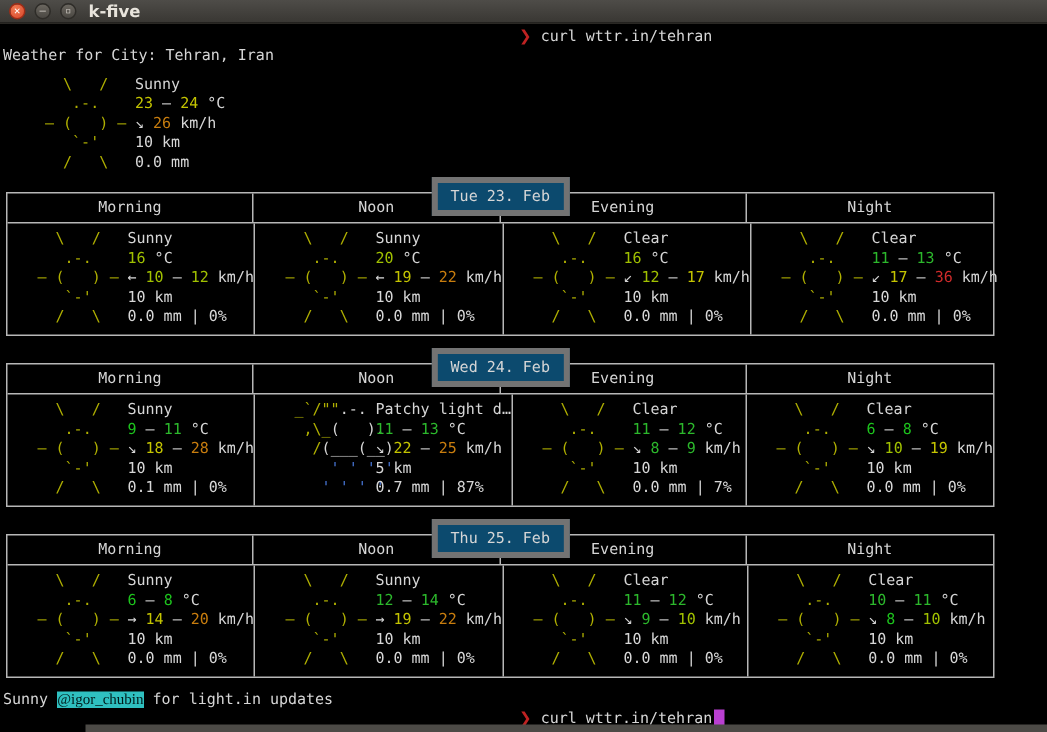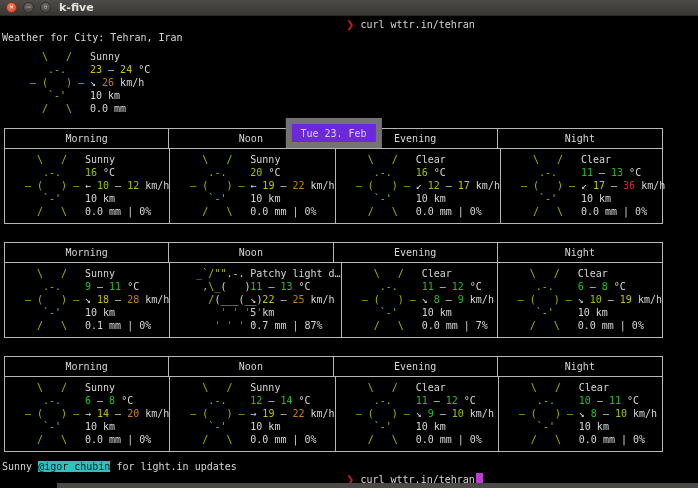--- a/index.html
+++ b/index.html
@@ -26,33 +26,33 @@
 
   
   .current { display:flex; margin-top:6px; height:65px; }
   .cicon { width:60px; flex:0 0 60px; white-space:pre; }
   .current .cicon { margin-left:28px; }
   .ctext { white-space:pre; }
 
   
   .day { position:relative; border:1px solid #b7b7b7; margin-left:2px; width:659px; background:#000; }
   .day-1 { margin-top:13px; } .day-2, .day-3 { margin-top:18px; }
-  .datebox { position:absolute; top:-11px; left:50%; transform:translateX(-50%); background:#6d28d9;
-             border:6px solid #737373; padding:3px 9px 2px 9px; white-space:pre; z-index:2; color:#d6d6d6; }
+  .datebox { position:absolute; top:-11px; left:50%; transform:translateX(-50%); background:#0c4a6e;
+             border:4px solid #737373; padding:3px 9px 2px 9px; white-space:pre; z-index:2; color:#d6d6d6; }
   .hrow { display:grid; grid-template-columns:repeat(4,1fr); border-bottom:1px solid #b7b7b7; }
   .hcell { text-align:center; padding:3px 0; border-right:1px solid #b7b7b7; }
   .hcell:last-child { border-right:none; }
   .brow { display:grid; grid-template-columns:repeat(4,1fr); }
   .cell { display:flex; border-right:1px solid #b7b7b7; height:74px; padding-top:4px; }
   .cell:last-child { border-right:none; }
   .cell .cicon { margin-left:20px; }
 
   
   .followline { margin-top:8px; }
-  .handle { background:#2fc0c0; color:#001a1a; }
+  .handle { background:#2fc0c0; color:#001a1a;font-family:Liberation Serif, serif; }
 
   .bottombar { position:absolute; left:57px; right:0; bottom:0; height:5px; background:#4c4a46; }
 </style>
 </head>
 <body>
 
 <div class="titlebar">
   <span class="tb-btn tb-close">✕</span>
   <span class="tb-btn tb-min">–</span>
   <span class="tb-btn tb-max">▫</span>
@@ -92,20 +92,21 @@
             <div class="cicon pre"><div><span style="color: rgb(176, 176, 0);">  \   /</span></div><div><span style="color: rgb(176, 176, 0);">   .-.</span></div><div><span style="color: rgb(176, 176, 0);">– (   ) –</span></div><div><span style="color: rgb(176, 176, 0);">   `-'</span></div><div><span style="color: rgb(176, 176, 0);">  /   \</span></div></div>
             <div class="ctext pre"><div><span style="color: rgb(214, 214, 214);">Clear</span></div><div><span style="color: rgb(160, 192, 0);">16</span><span style="color: rgb(214, 214, 214);"> °C</span></div><div><span style="color: rgb(214, 214, 214);">↙ </span><span style="color: rgb(160, 192, 0);">12</span><span style="color: rgb(214, 214, 214);"> – </span><span style="color: rgb(196, 196, 0);">17</span><span style="color: rgb(214, 214, 214);"> km/h</span></div><div><span style="color: rgb(214, 214, 214);">10 km</span></div><div><span style="color: rgb(214, 214, 214);">0.0 mm | 0%</span></div></div>
           </div>
           <div class="cell">
             <div class="cicon pre"><div><span style="color: rgb(176, 176, 0);">  \   /</span></div><div><span style="color: rgb(176, 176, 0);">   .-.</span></div><div><span style="color: rgb(176, 176, 0);">– (   ) –</span></div><div><span style="color: rgb(176, 176, 0);">   `-'</span></div><div><span style="color: rgb(176, 176, 0);">  /   \</span></div></div>
             <div class="ctext pre"><div><span style="color: rgb(214, 214, 214);">Clear</span></div><div><span style="color: rgb(44, 184, 44);">11</span><span style="color: rgb(214, 214, 214);"> – </span><span style="color: rgb(44, 184, 44);">13</span><span style="color: rgb(214, 214, 214);"> °C</span></div><div><span style="color: rgb(214, 214, 214);">↙ </span><span style="color: rgb(196, 196, 0);">17</span><span style="color: rgb(214, 214, 214);"> – </span><span style="color: rgb(208, 43, 43);">36</span><span style="color: rgb(214, 214, 214);"> km/h</span></div><div><span style="color: rgb(214, 214, 214);">10 km</span></div><div><span style="color: rgb(214, 214, 214);">0.0 mm | 0%</span></div></div>
           </div>
         </div>
       </div>
       <div class="day day-2">
+        <div class="datebox">Wed 24. Feb</div>
         <div class="hrow">
           <div class="hcell">Morning</div>
           <div class="hcell">Noon</div>
           <div class="hcell">Evening</div>
           <div class="hcell">Night</div>
         </div>
         <div class="brow">
           <div class="cell">
             <div class="cicon pre"><div><span style="color: rgb(176, 176, 0);">  \   /</span></div><div><span style="color: rgb(176, 176, 0);">   .-.</span></div><div><span style="color: rgb(176, 176, 0);">– (   ) –</span></div><div><span style="color: rgb(176, 176, 0);">   `-'</span></div><div><span style="color: rgb(176, 176, 0);">  /   \</span></div></div>
             <div class="ctext pre"><div><span style="color: rgb(214, 214, 214);">Sunny</span></div><div><span style="color: rgb(29, 196, 29);">9</span><span style="color: rgb(214, 214, 214);"> – </span><span style="color: rgb(44, 184, 44);">11</span><span style="color: rgb(214, 214, 214);"> °C</span></div><div><span style="color: rgb(214, 214, 214);">↘ </span><span style="color: rgb(196, 196, 0);">18</span><span style="color: rgb(214, 214, 214);"> – </span><span style="color: rgb(200, 125, 14);">28</span><span style="color: rgb(214, 214, 214);"> km/h</span></div><div><span style="color: rgb(214, 214, 214);">10 km</span></div><div><span style="color: rgb(214, 214, 214);">0.1 mm | 0%</span></div></div>
@@ -118,20 +119,21 @@
             <div class="cicon pre"><div><span style="color: rgb(176, 176, 0);">  \   /</span></div><div><span style="color: rgb(176, 176, 0);">   .-.</span></div><div><span style="color: rgb(176, 176, 0);">– (   ) –</span></div><div><span style="color: rgb(176, 176, 0);">   `-'</span></div><div><span style="color: rgb(176, 176, 0);">  /   \</span></div></div>
             <div class="ctext pre"><div><span style="color: rgb(214, 214, 214);">Clear</span></div><div><span style="color: rgb(44, 184, 44);">11</span><span style="color: rgb(214, 214, 214);"> – </span><span style="color: rgb(44, 184, 44);">12</span><span style="color: rgb(214, 214, 214);"> °C</span></div><div><span style="color: rgb(214, 214, 214);">↘ </span><span style="color: rgb(44, 184, 44);">8</span><span style="color: rgb(214, 214, 214);"> – </span><span style="color: rgb(44, 184, 44);">9</span><span style="color: rgb(214, 214, 214);"> km/h</span></div><div><span style="color: rgb(214, 214, 214);">10 km</span></div><div><span style="color: rgb(214, 214, 214);">0.0 mm | 7%</span></div></div>
           </div>
           <div class="cell">
             <div class="cicon pre"><div><span style="color: rgb(176, 176, 0);">  \   /</span></div><div><span style="color: rgb(176, 176, 0);">   .-.</span></div><div><span style="color: rgb(176, 176, 0);">– (   ) –</span></div><div><span style="color: rgb(176, 176, 0);">   `-'</span></div><div><span style="color: rgb(176, 176, 0);">  /   \</span></div></div>
             <div class="ctext pre"><div><span style="color: rgb(214, 214, 214);">Clear</span></div><div><span style="color: rgb(29, 196, 29);">6</span><span style="color: rgb(214, 214, 214);"> – </span><span style="color: rgb(29, 196, 29);">8</span><span style="color: rgb(214, 214, 214);"> °C</span></div><div><span style="color: rgb(214, 214, 214);">↘ </span><span style="color: rgb(160, 192, 0);">10</span><span style="color: rgb(214, 214, 214);"> – </span><span style="color: rgb(196, 196, 0);">19</span><span style="color: rgb(214, 214, 214);"> km/h</span></div><div><span style="color: rgb(214, 214, 214);">10 km</span></div><div><span style="color: rgb(214, 214, 214);">0.0 mm | 0%</span></div></div>
           </div>
         </div>
       </div>
       <div class="day day-3">
+        <div class="datebox">Thu 25. Feb</div>
         <div class="hrow">
           <div class="hcell">Morning</div>
           <div class="hcell">Noon</div>
           <div class="hcell">Evening</div>
           <div class="hcell">Night</div>
         </div>
         <div class="brow">
           <div class="cell">
             <div class="cicon pre"><div><span style="color: rgb(176, 176, 0);">  \   /</span></div><div><span style="color: rgb(176, 176, 0);">   .-.</span></div><div><span style="color: rgb(176, 176, 0);">– (   ) –</span></div><div><span style="color: rgb(176, 176, 0);">   `-'</span></div><div><span style="color: rgb(176, 176, 0);">  /   \</span></div></div>
             <div class="ctext pre"><div><span style="color: rgb(214, 214, 214);">Sunny</span></div><div><span style="color: rgb(29, 196, 29);">6</span><span style="color: rgb(214, 214, 214);"> – </span><span style="color: rgb(29, 196, 29);">8</span><span style="color: rgb(214, 214, 214);"> °C</span></div><div><span style="color: rgb(214, 214, 214);">→ </span><span style="color: rgb(196, 196, 0);">14</span><span style="color: rgb(214, 214, 214);"> – </span><span style="color: rgb(200, 125, 14);">20</span><span style="color: rgb(214, 214, 214);"> km/h</span></div><div><span style="color: rgb(214, 214, 214);">10 km</span></div><div><span style="color: rgb(214, 214, 214);">0.0 mm | 0%</span></div></div>

